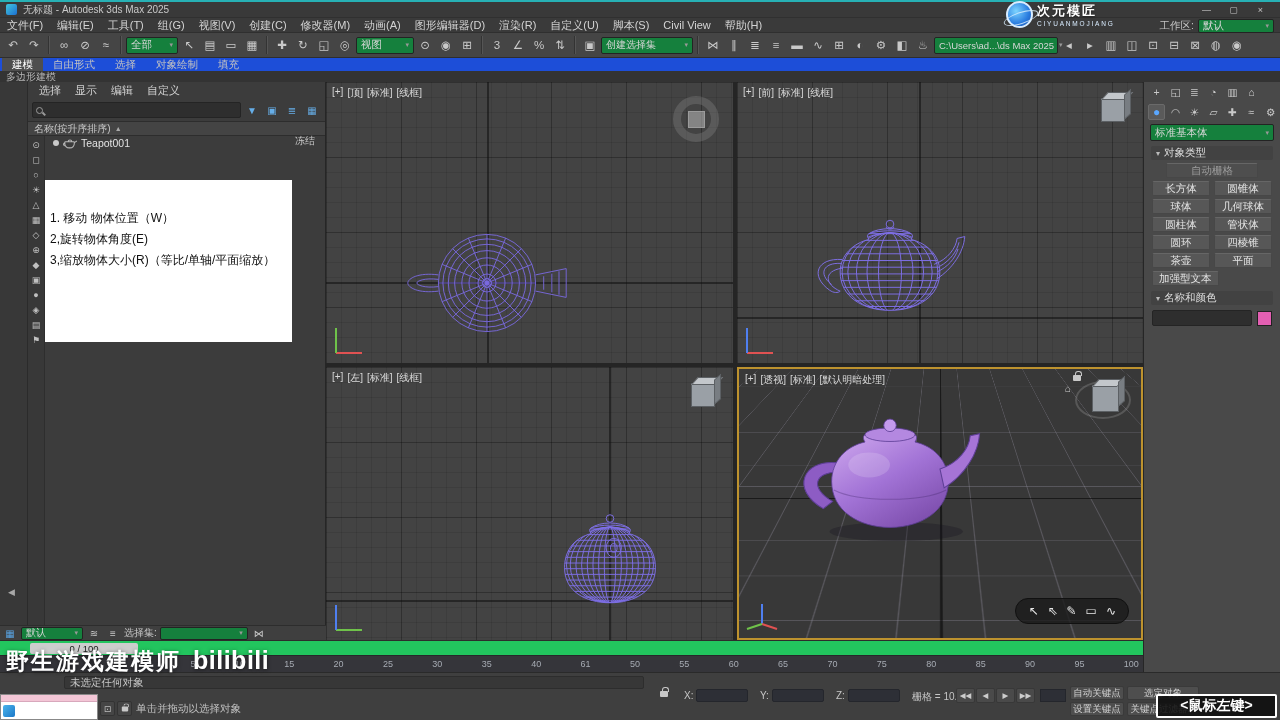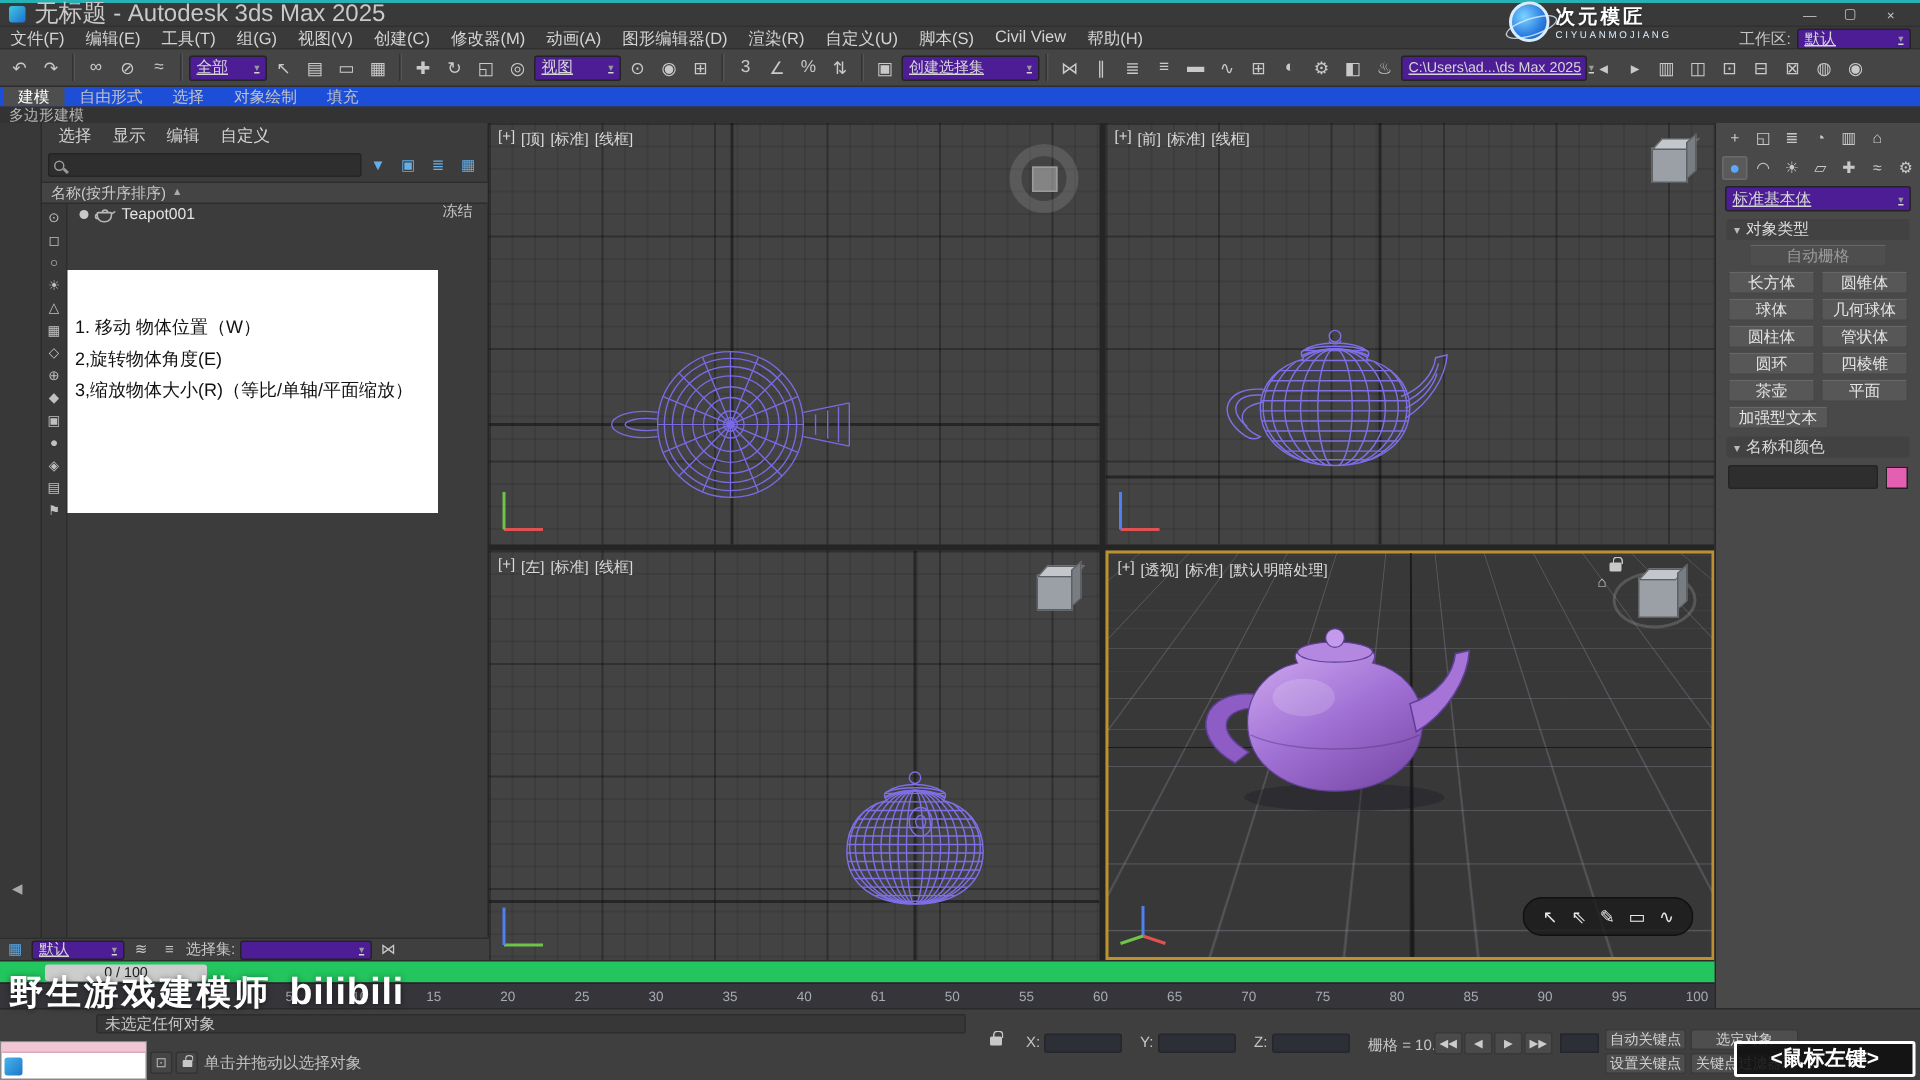--- a/index.html
+++ b/index.html
@@ -6,38 +6,38 @@
   #app{position:relative;width:1280px;height:720px;overflow:hidden;background:#3c3c3c;
        font-family:"Liberation Sans","DejaVu Sans",sans-serif;color:#cfcfcf;}
   #app *{box-sizing:border-box;}
   .list{display:contents;}
 
   
   #top-accent{position:absolute;left:0;top:0;width:1280px;height:2px;background:#27b1b5;}
   #titlebar{position:absolute;left:0;top:2px;width:1280px;height:16px;background:#393939;
             display:flex;align-items:center;padding:0 6px;gap:6px;border-bottom:1px solid #303030;}
   #app-icon{width:11px;height:11px;border-radius:2px;background:linear-gradient(135deg,#41c8dc,#1c6fd2);flex:none;}
-  #title-text{font-size:16px;color:#c9c9c9;white-space:nowrap;}
+  #title-text{font-size:10px;color:#c9c9c9;white-space:nowrap;}
   #win-buttons{margin-left:auto;display:flex;}
   .winbtn{width:27px;height:13px;display:flex;align-items:center;justify-content:center;font-size:9px;color:#c2c2c2;}
 
   #menubar{position:absolute;left:0;top:18px;width:1280px;height:15px;background:#3a3a3a;
            display:flex;align-items:center;border-bottom:1px solid #2f2f2f;}
   #menu-items{display:flex;height:100%;align-items:center;}
   .menu-item{padding:0 7px;font-size:11px;color:#d4d4d4;white-space:nowrap;}
   #workspace{position:absolute;right:6px;top:1px;height:14px;display:flex;align-items:center;gap:4px;
              font-size:10.5px;color:#c4c4c4;}
 
   #main-toolbar{position:absolute;left:0;top:33px;width:1280px;height:25px;background:#454545;
                 border-bottom:1px solid #2e2e2e;display:flex;align-items:center;padding:0 3px;gap:1px;overflow:hidden;}
   .ticon{min-width:20px;height:20px;display:flex;align-items:center;justify-content:center;
          font-size:11.5px;color:#c9c9c9;border-radius:2px;flex:none;}
   .sep{width:2px;height:18px;border-left:1px solid #333;border-right:1px solid #555;margin:0 3px;flex:none;}
-  .dd{height:17px;background:#4c1d95;border:1px solid #232323;border-radius:2px;display:flex;align-items:center;
-      padding:0 4px;font-size:10.5px;color:#d6d6d6;white-space:nowrap;flex:none;text-decoration:underline;}
+  .dd{height:17px;background:#15803d;border:1px solid #232323;border-radius:2px;display:flex;align-items:center;
+      padding:0 4px;font-size:10.5px;color:#d6d6d6;white-space:nowrap;flex:none;}
   .dd::after{content:"▾";margin-left:auto;padding-left:5px;font-size:7px;color:#999;}
 
   #ribbon-tabs{position:absolute;left:0;top:58px;width:1280px;height:13px;background:#1d4ed8;display:flex;padding-left:2px;}
   .rtab{padding:0 10px;font-size:10.5px;color:#c2c2c2;display:flex;align-items:center;}
   .rtab[data-active="true"]{background:#4e4e4e;color:#fff;}
   #ribbon-sub{position:absolute;left:0;top:71px;width:1280px;height:11px;background:#333333;font-size:10px;
               color:#b5b5b5;padding-left:6px;display:flex;align-items:center;}
 
   
   #left-strip{position:absolute;left:0;top:82px;width:28px;height:543px;background:#383838;border-right:1px solid #2b2b2b;}

